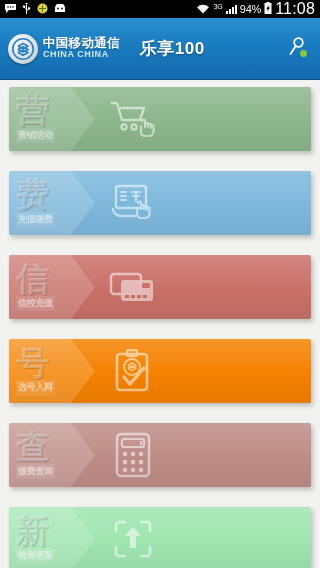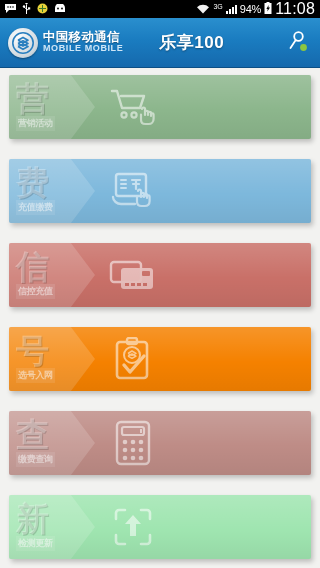--- a/index.html
+++ b/index.html
@@ -21,40 +21,40 @@
   .sb-clock{ font-size:16px; letter-spacing:.2px; font-weight:400; color:#fff; }
   .sb-batt{ font-size:11px; color:#fff; letter-spacing:-.2px; }
   .sb-3g{ font-size:7px; color:#fff; position:relative; top:-3px; }
   .bars{ display:flex; align-items:flex-end; gap:1px; height:10px; }
   .bars i{ width:2px; background:#fff; display:block; }
   .bars i:nth-child(1){height:3px}.bars i:nth-child(2){height:5px}
   .bars i:nth-child(3){height:7px}.bars i:nth-child(4){height:9px}
 
   
   .appbar{
-    height:50px;
+    height:62px;
     background:linear-gradient(180deg,#2a8fce 0%,#1a7cc0 45%,#1569ad 100%);
     display:flex; align-items:center; padding:0 8px;
     border-bottom:1px solid #0d4f85;
     position:relative;
   }
   .brand{ display:flex; align-items:center; gap:5px; }
   .brand-logo{
     width:30px;height:30px;border-radius:50%;
     background:radial-gradient(circle at 35% 30%,#fdfdfd,#cfd8de 70%,#9aa7b0);
     display:flex;align-items:center;justify-content:center;flex:0 0 auto;
     box-shadow:0 1px 2px rgba(0,0,0,.35);
   }
   .brand-txt{ line-height:1.05; }
   .brand-cn{ color:#fff; font-size:12.5px; font-weight:bold; letter-spacing:.3px;
              text-shadow:0 1px 1px rgba(0,0,0,.3); display:block; }
   .brand-en{ color:#cfe6f7; font-size:9px; font-weight:bold; letter-spacing:.6px;
              display:block; }
   .app-title{
-    color:#fff; font-size:17px; font-weight:bold; margin-left:36px;
+    color:#fff; font-size:17px; font-weight:bold; margin-left:20px;
     text-shadow:0 1px 2px rgba(0,0,0,.35); letter-spacing:.5px;
   }
   .user-btn{ margin-left:auto; width:30px;height:30px;
              display:flex;align-items:center;justify-content:center; }
 
   
   .menu{ padding:7px 9px 0 9px; }
   .row{
     position:relative; height:64px; margin-bottom:20px;
     border-radius:2px;
@@ -158,21 +158,21 @@
 <div class="appbar">
   <div class="brand">
     <span class="brand-logo">
       <svg width="22" height="22" viewBox="0 0 22 22">
         <circle cx="11" cy="11" r="10.2" fill="none" stroke="#2a7fbf" stroke-width="1.6"></circle>
         <path fill="none" stroke="#2a7fbf" stroke-width="1.7" stroke-linejoin="round" d="M6 8.2 11 5.4l5 2.8-5 2.6-5-2.6M6 11.4 11 8.8l5 2.6-5 2.7-5-2.7M6 14.6 11 12l5 2.6-5 2.7-5-2.7"></path>
       </svg>
     </span>
     <span class="brand-txt">
       <span class="brand-cn">中国移动通信</span>
-      <span class="brand-en">MOBILE MOBILE</span>
+      <span class="brand-en">CHINA CHINA</span>
     </span>
   </div>
   <div class="app-title">乐享100</div>
   <div class="user-btn">
     <span>
       <svg width="22" height="22" viewBox="0 0 22 22">
         <circle cx="12.5" cy="6.5" r="4.3" fill="none" stroke="#fff" stroke-width="1.8"></circle>
         <path stroke="#fff" stroke-width="1.8" fill="none" stroke-linecap="round" d="M9.6 10.2 4.5 18"></path>
         <circle cx="17.5" cy="17.5" r="3.4" fill="#8dc63f"></circle>
       </svg>

